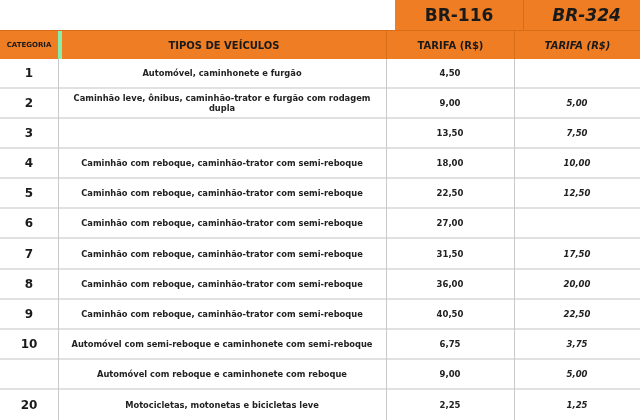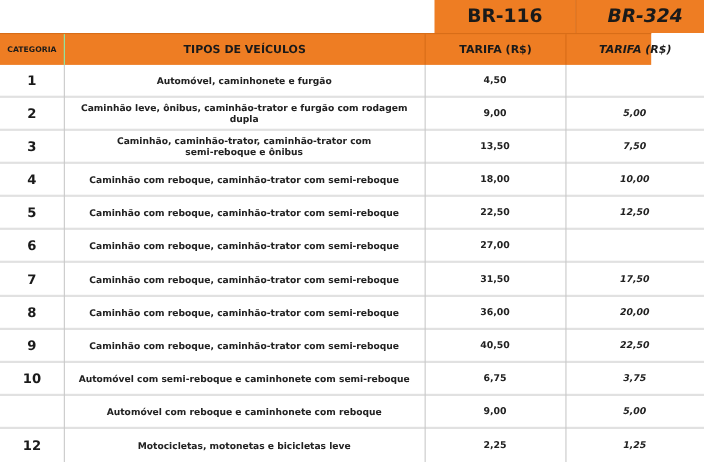--- a/index.html
+++ b/index.html
@@ -1,20 +1,20 @@
 <!DOCTYPE html>
 <html><head>
 <meta charset="utf-8">
 <style>
   html, body { margin:0; padding:0; background:#ffffff; }
   body { width:640px; height:420px; overflow:hidden; font-family:"DejaVu Sans", sans-serif; color:#1a1a1a; }
   .wrap { position:relative; width:640px; height:420px; }
   .top-row { position:absolute; top:0; left:9px; width:640px; height:30px; }
   .top-cell { position:absolute; top:0; height:30px; background:#ee7d23; color:#1a1a1a; font-weight:bold; font-size:17px; display:flex; align-items:center; justify-content:center; }
-  .hdr-row { position:absolute; top:30px; left:0; width:592px; height:29px; background:#ee7d23; border-top:1px solid #d86d18; box-sizing:border-box; }
+  .hdr-row { position:absolute; top:30px; left:0; width:640px; height:29px; background:#ee7d23; border-top:1px solid #d86d18; box-sizing:border-box; }
   .hdr-cell { position:absolute; top:0; height:28px; display:flex; align-items:center; justify-content:center; font-weight:bold; color:#1a1a1a; }
   .c0 { left:0; width:58px; }
   .c1 { left:58px; width:328px; }
   .c2 { left:386px; width:128px; }
   .c3 { left:514px; width:126px;font-style:italic; }
   .vdiv { position:absolute; top:0; width:1px; background:#c9c9c9; }
   .body-rows { position:absolute; top:59px; left:0; width:640px; }
   .row { position:relative; height:30.08px; border-bottom:2px solid #e1e1e1; box-sizing:border-box; }
   .cell { position:absolute; top:0; height:100%; display:flex; align-items:center; justify-content:center; text-align:center; }
   .cat { font-weight:bold; font-size:12px; }
@@ -28,40 +28,39 @@
 
 <div class="wrap">
 
   <div class="top-row">
     <div class="top-cell c2">BR-116</div>
     <div class="top-cell c3" style="border-left:1px solid #d86d18;box-sizing:border-box;">BR-324</div>
   </div>
 
   <div class="hdr-row">
     <div class="hdr-cell c0 h-small">CATEGORIA</div>
-    <div class="hdr-cell c1 h-med" style="border-left:1px solid #86efac;box-sizing:border-box;">TIPOS DE VEÍCULOS</div>
+    <div class="hdr-cell c1 h-med" style="border-left:4px solid #86efac;box-sizing:border-box;">TIPOS DE VEÍCULOS</div>
     <div class="hdr-cell c2 h-med" style="border-left:1px solid #d86d18;box-sizing:border-box;">TARIFA (R$)</div>
     <div class="hdr-cell c3 h-med" style="border-left:1px solid #d86d18;box-sizing:border-box;">TARIFA (R$)</div>
   </div>
 
   <div class="body-rows">
     <div class="row">
       <div class="cell c0 cat">1</div>
       <div class="cell c1 desc">Automóvel, caminhonete e furgão</div>
       <div class="cell c2 val">4,50</div>
     </div>
     <div class="row">
       <div class="cell c0 cat">2</div>
       <div class="cell c1 desc">Caminhão leve, ônibus, caminhão-trator e furgão com rodagem dupla</div>
       <div class="cell c2 val">9,00</div>
       <div class="cell c3 val">5,00</div>
     </div>
     <div class="row">
       <div class="cell c0 cat">3</div>
-      <div class="cell c1 desc" style="padding:0 40px;">Caminhão, caminhão-trator, caminhão-trator com semi-reboque e ônibus</div>
       <div class="cell c2 val">13,50</div>
       <div class="cell c3 val">7,50</div>
     </div>
     <div class="row">
       <div class="cell c0 cat">4</div>
       <div class="cell c1 desc">Caminhão com reboque, caminhão-trator com semi-reboque</div>
       <div class="cell c2 val">18,00</div>
       <div class="cell c3 val">10,00</div>
     </div>
     <div class="row">
@@ -98,21 +97,21 @@
       <div class="cell c1 desc">Automóvel com semi-reboque e caminhonete com semi-reboque</div>
       <div class="cell c2 val">6,75</div>
       <div class="cell c3 val">3,75</div>
     </div>
     <div class="row">
       <div class="cell c1 desc">Automóvel com reboque e caminhonete com reboque</div>
       <div class="cell c2 val">9,00</div>
       <div class="cell c3 val">5,00</div>
     </div>
     <div class="row" style="border-bottom:none;">
-      <div class="cell c0 cat">12</div>
+      <div class="cell c0 cat">20</div>
       <div class="cell c1 desc">Motocicletas, motonetas e bicicletas leve</div>
       <div class="cell c2 val">2,25</div>
       <div class="cell c3 val">1,25</div>
     </div>
 
     <div class="vdiv" style="left:58px;height:361px;"></div>
     <div class="vdiv" style="left:386px;height:361px;"></div>
     <div class="vdiv" style="left:514px;height:361px;"></div>
   </div>
 </div>

